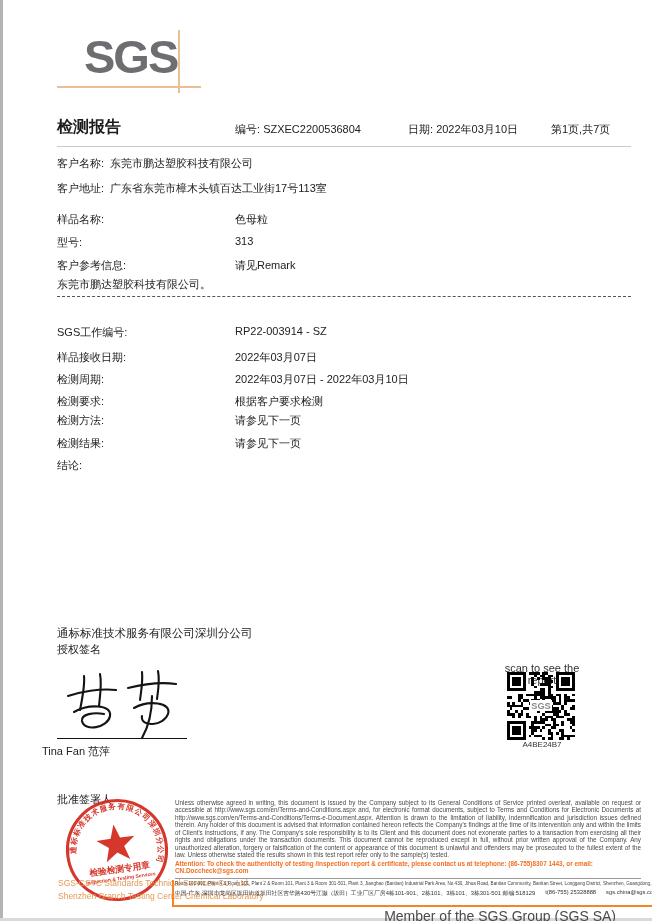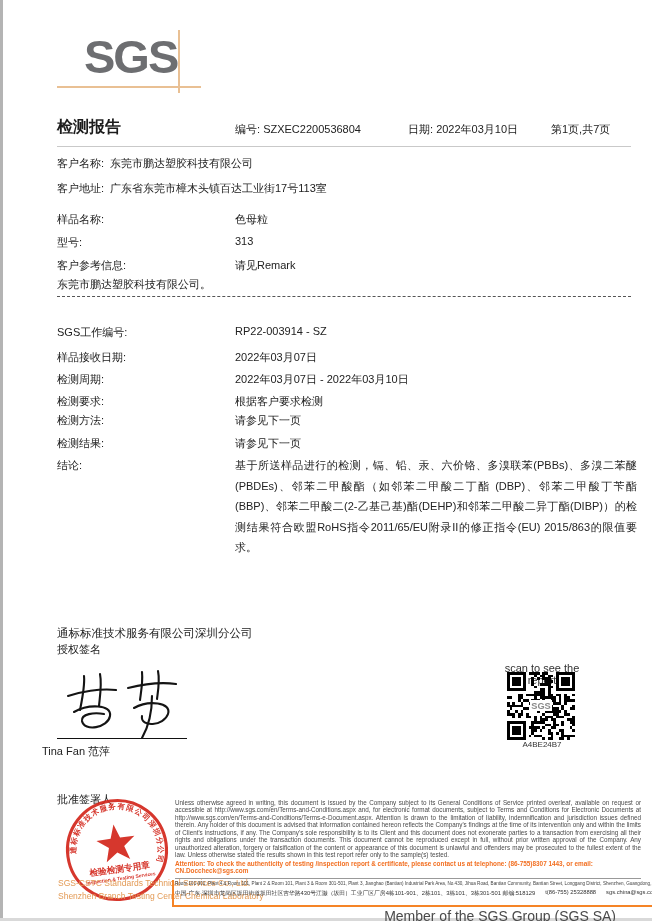--- a/index.html
+++ b/index.html
@@ -126,21 +126,20 @@
     <span class="lbl">检测方法:</span>
     <span class="v235">请参见下一页</span>
   </div>
   <div class="row" style="top:436px">
     <span class="lbl">检测结果:</span>
     <span class="v235">请参见下一页</span>
   </div>
   <div class="row" style="top:458px">
     <span class="lbl">结论:</span>
   </div>
-  <div class="conclusion">基于所送样品进行的检测，镉、铅、汞、六价铬、多溴联苯(PBBs)、多溴二苯醚(PBDEs)、邻苯二甲酸酯（如邻苯二甲酸二丁酯 (DBP)、邻苯二甲酸丁苄酯(BBP)、邻苯二甲酸二(2-乙基己基)酯(DEHP)和邻苯二甲酸二异丁酯(DIBP)）的检测结果符合欧盟RoHS指令2011/65/EU附录II的修正指令(EU) 2015/863的限值要求。</div>
 
   <div class="sig-company">通标标准技术服务有限公司深圳分公司</div>
   <div class="sig-auth">授权签名</div>
   <svg class="sig-svg" width="130" height="76" viewBox="0 0 130 76">
     <g fill="none" stroke="#141414" stroke-width="2.1" stroke-linecap="round">
       <path d="M8,30 C20,26 40,22 56,24"></path>
       <path d="M24,10 C25,20 22,34 20,44"></path>
       <path d="M40,8 C42,18 40,30 39,40"></path>
       <path d="M14,46 C28,38 52,38 50,50 C48,62 24,66 22,55 C21,48 34,46 44,48"></path>
       <path d="M68,22 C84,18 102,16 116,18"></path>

